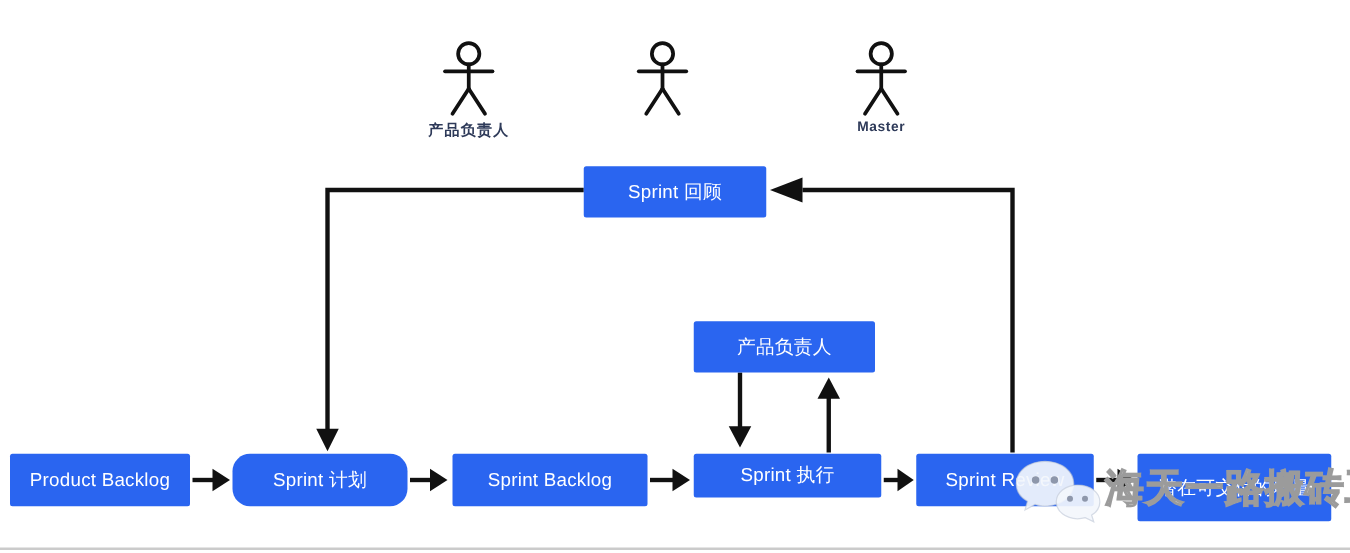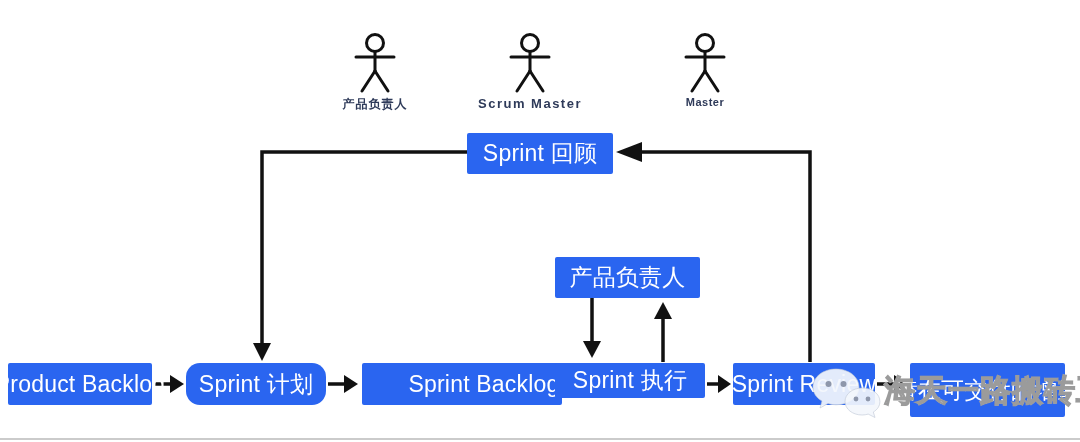--- a/index.html
+++ b/index.html
@@ -3,28 +3,28 @@
 <meta charset="utf-8">
 <style>
   html,body{margin:0;padding:0;background:#ffffff;}
   #stage{
     position:relative;width:1080px;height:442px;background:#ffffff;overflow:hidden;
     font-family:"Liberation Sans","DejaVu Sans",sans-serif;
   }
   #wires{position:absolute;left:0;top:0;width:1080px;height:442px;}
   .node{
     position:absolute;display:flex;align-items:center;justify-content:center;
-    background:#2a65f0;color:#ffffff;font-size:23px;border-radius:2px;
+    background:#2a65f0;color:#ffffff;font-size:15px;border-radius:2px;
     white-space:nowrap;letter-spacing:.2px;
   }
   .node-retro     {left:467px;top:133px;width:146px;height:41px;}
   .node-daily     {left:555px;top:257px;width:145px;height:41px;}
   .node-pbacklog  {left:8px;  top:363px;width:144px;height:42px;}
   .node-plan      {left:186px;top:363px;width:140px;height:42px;border-radius:14px;}
-  .node-sbacklog  {left:362px;top:363px;width:156px;height:42px;padding-left:44px;}
+  .node-sbacklog  {left:362px;top:363px;width:156px;height:42px;}
   .node-exec      {left:555px;top:363px;width:150px;height:35px;}
   .node-review    {left:733px;top:363px;width:142px;height:42px;}
   .node-increment {left:910px;top:363px;width:155px;height:54px;}
   .actor-label{
     position:absolute;top:96px;width:140px;text-align:center;
     color:#2e3a59;font-weight:bold;
   }
   .actor-label-1{left:305px;font-size:12px;letter-spacing:1px;}
   .actor-label-2{left:460px;font-size:13px;letter-spacing:1.5px;}
   .actor-label-3{left:635px;font-size:11px;letter-spacing:.5px;}
@@ -89,21 +89,20 @@
       <polygon points="663,302 654,319 672,319"></polygon>
       <polygon points="184,384 170,375 170,393"></polygon>
       <polygon points="358,384 344,375 344,393"></polygon>
       <polygon points="552,384 538,375 538,393"></polygon>
       <polygon points="731,384 718,375 718,393"></polygon>
       <polygon points="908,384 894,375 894,393"></polygon>
     </g>
   </svg>
 
   <div class="actor-label actor-label-1">产品负责人</div>
-  <div class="actor-label actor-label-2">Scrum Master</div>
   <div class="actor-label actor-label-3">Master</div>
 
   <div class="node node-retro">Sprint 回顾</div>
   <div class="node node-daily">产品负责人</div>
   <div class="node node-pbacklog">Product Backlog</div>
   <div class="node node-plan">Sprint 计划</div>
   <div class="node node-sbacklog">Sprint Backlog</div>
   <div class="node node-exec">Sprint 执行</div>
   <div class="node node-review">Sprint Review</div>
   <div class="node node-increment">潜在可交付的增量</div>

